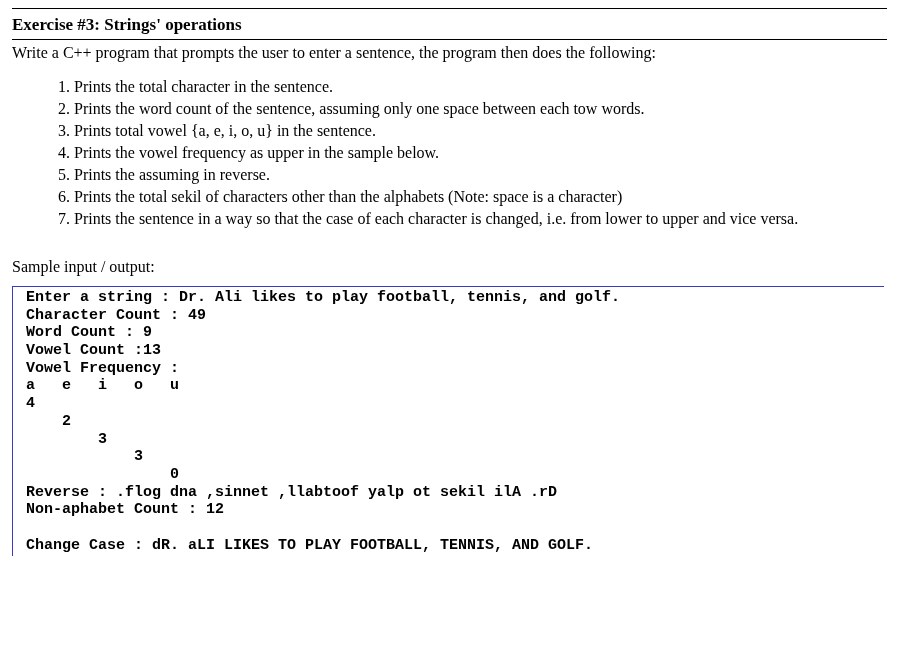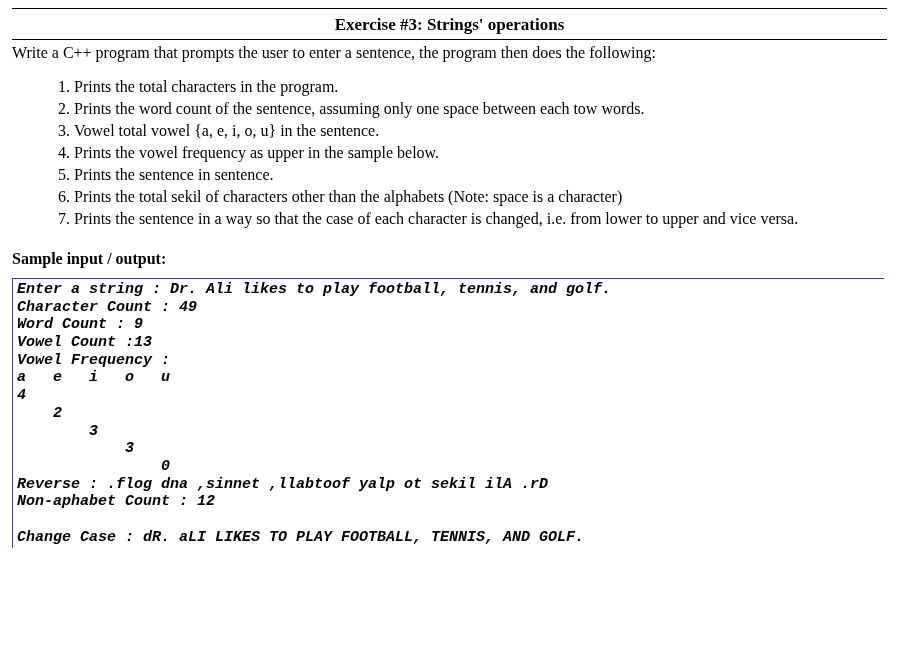--- a/index.html
+++ b/index.html
@@ -18,70 +18,68 @@
     .top-rule {
       border-top: 1.5px solid #000;
       margin-bottom: 2px;
     }
     .exercise-title {
       font-weight: bold;
       font-size: 17px;
       padding: 4px 0 4px 0;
       border-bottom: 1.5px solid #000;
       margin-bottom: 4px;
-      text-align: center;
     }
     .intro {
       text-align: justify;
       margin-bottom: 14px;
     }
     ol.main-list {
       list-style: decimal;
       margin-left: 62px;
       padding-left: 0;
     }
     ol.main-list li {
       padding: 2px 0;
       text-align: justify;
     }
     .sample-heading {
-      font-weight: bold;
-      margin-top: 20px;
+      font-weight: normal;
+      margin-top: 28px;
       margin-bottom: 10px;
     }
     .console {
       border: 1.5px solid #3a3ac8;
       background: #fff;
-      padding: 2px 4px;
+      padding: 2px 13px;
       font-family: "Courier New", Courier, monospace;
       font-size: 15px;
       font-weight: bold;
       line-height: 1.18;
       white-space: pre;
       width: 872px;
       border-right: none;
       border-bottom: none;
-      font-style: italic;
     }
   </style>
 </head>
 <body>
 
 <div class="top-rule"></div>
 
 <div class="exercise-title">Exercise #3: Strings' operations</div>
 
 <div class="intro">Write a C++ program that prompts the user to enter a sentence, the program then does the following:</div>
 
 <ol class="main-list">
-  <li>Prints the total characters in the program.</li>
+  <li>Prints the total character in the sentence.</li>
   <li>Prints the word count of the sentence, assuming only one space between each tow words.</li>
-  <li>Vowel total vowel {a, e, i, o, u} in the sentence.</li>
+  <li>Prints total vowel {a, e, i, o, u} in the sentence.</li>
   <li>Prints the vowel frequency as upper in the sample below.</li>
-  <li>Prints the sentence in sentence.</li>
+  <li>Prints the assuming in reverse.</li>
   <li>Prints the total sekil of characters other than the alphabets (Note: space is a character)</li>
   <li>Prints the sentence in a way so that the case of each character is changed, i.e. from lower to upper and vice versa.</li>
 </ol>
 
 <div class="sample-heading">Sample input / output:</div>
 
 <div class="console">Enter a string : Dr. Ali likes to play football, tennis, and golf.
 Character Count : 49
 Word Count : 9
 Vowel Count :13

